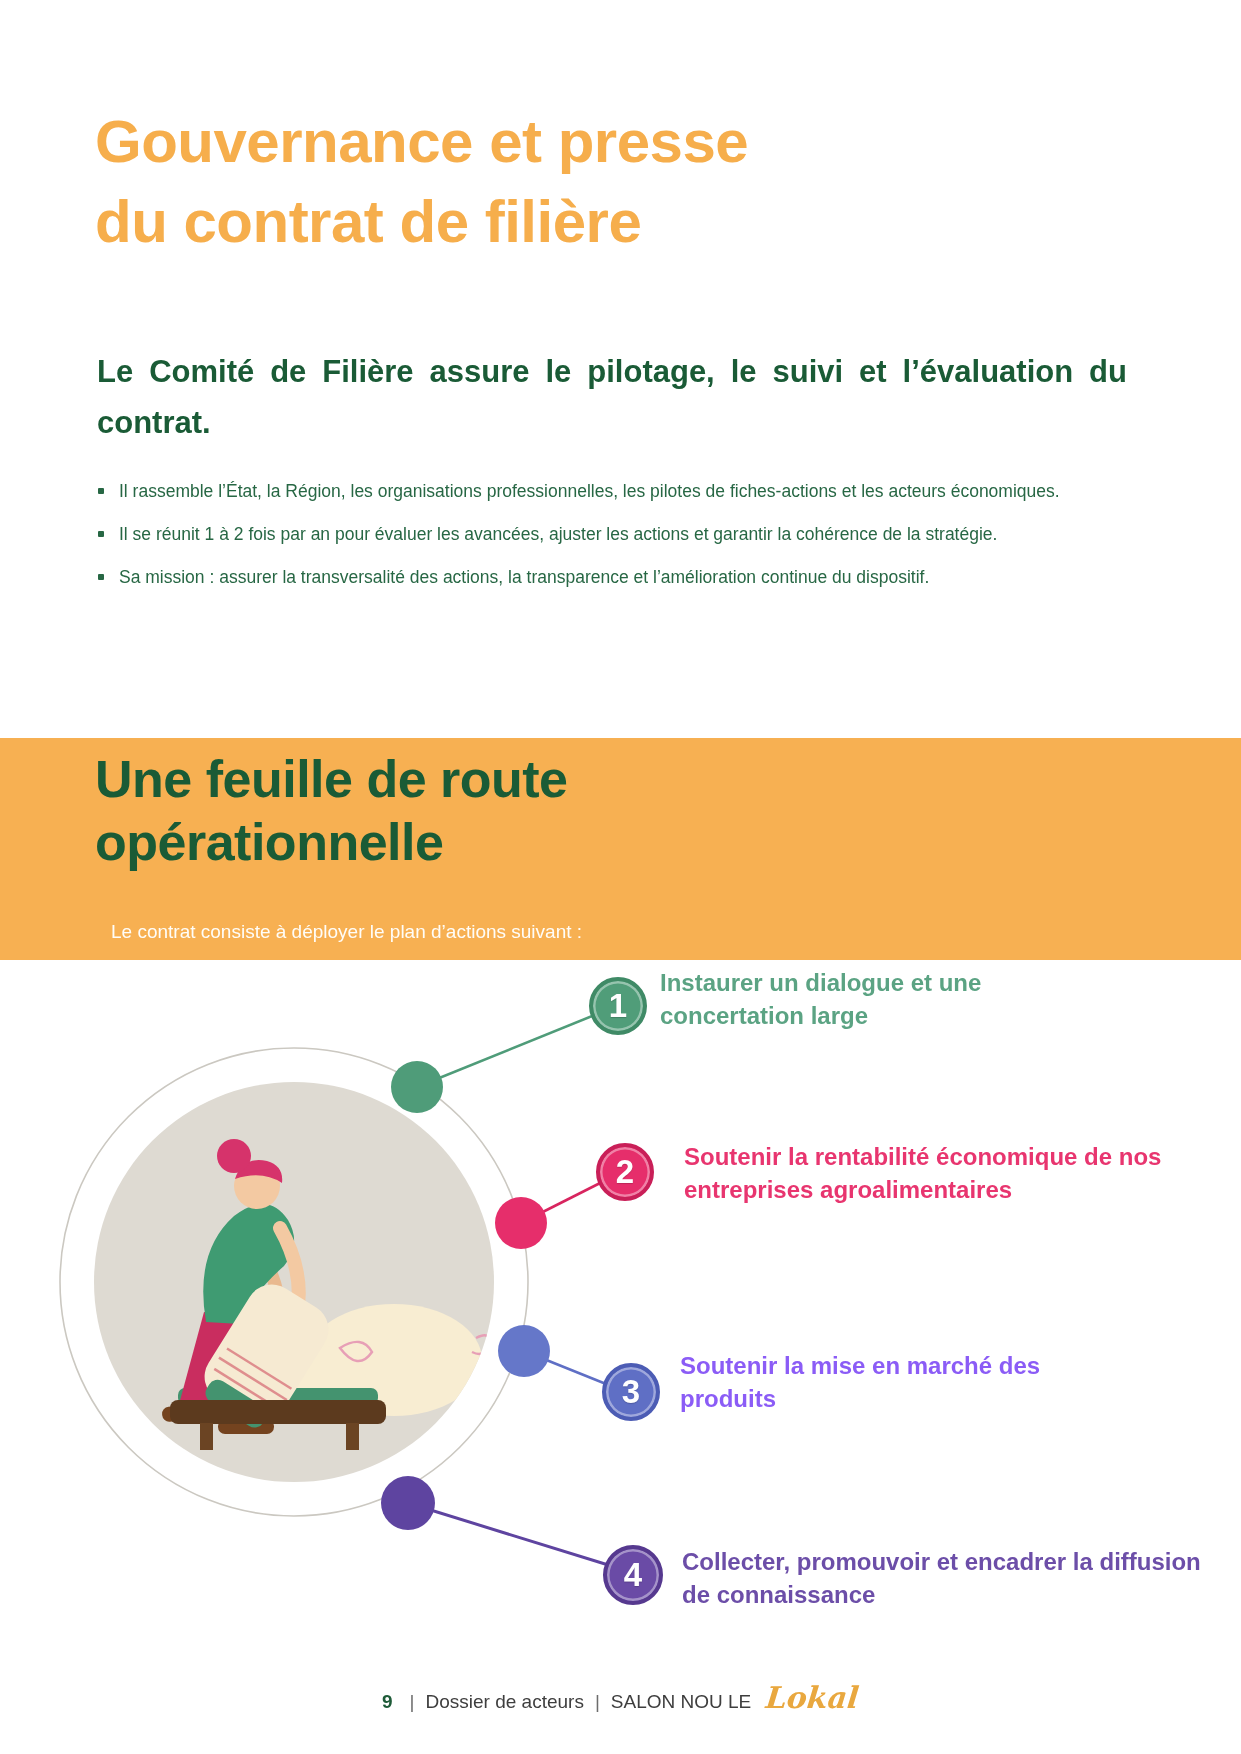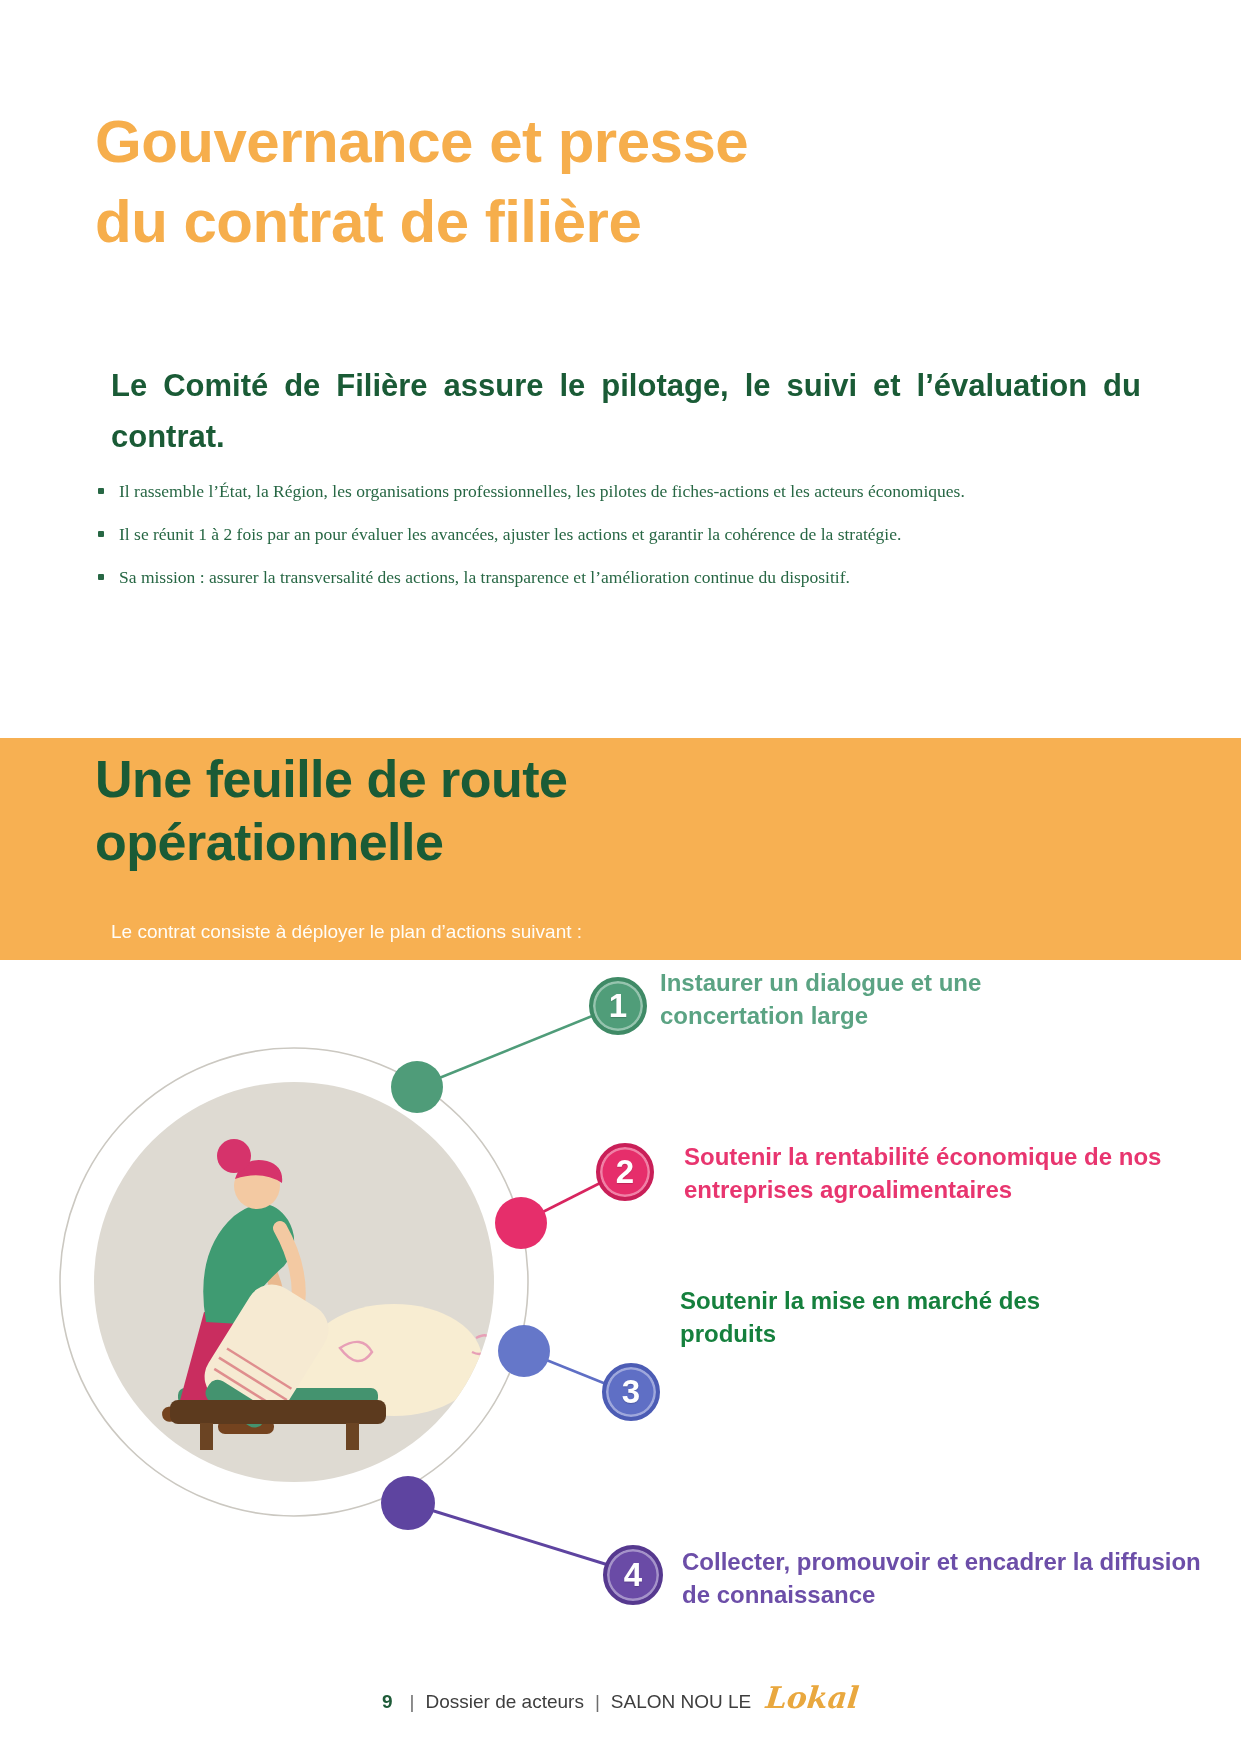--- a/index.html
+++ b/index.html
@@ -18,21 +18,21 @@
     position:absolute;left:95px;top:344px;width:1030px;
     font-size:31px;line-height:51px;font-weight:700;color:#1A5B36;
     text-align:justify;
   }
   .bullet-list{
     position:absolute;left:95px;top:478px;width:1058px;
     margin:0;padding:0;list-style:none;
   }
   .bullet-list li{
     position:relative;padding-left:24px;margin:0 0 17px 0;
-    font-size:17.5px;line-height:26px;color:#276744;text-align:justify;font-family:Liberation Serif, serif;
+    font-size:17.5px;line-height:26px;color:#276744;text-align:justify;
   }
   .bullet-list li::before{
     content:"";position:absolute;left:3px;top:10px;width:6px;height:6px;
     background:#276744;border-radius:1px;
   }
   
   .banner{
     position:absolute;left:0;top:738px;width:1241px;height:222px;
     background:#F7B052;
   }
@@ -60,21 +60,21 @@
   }
   .num-1{left:589px;top:977px;width:58px;height:58px;background:#509D79;border:4px solid #3F8A66;}
   .num-2{left:596px;top:1143px;width:58px;height:58px;background:#E62E6B;border:4px solid #C91F58;}
   .num-3{left:602px;top:1363px;width:58px;height:58px;background:#5F6FC5;border:4px solid #4C5CB4;}
   .num-4{left:603px;top:1545px;width:60px;height:60px;background:#6A4BA6;border:4px solid #56398F;}
   .action-label{
     position:absolute;font-weight:700;font-size:24px;line-height:33px;
   }
   .label-1{left:660px;top:966px;width:420px;color:#5BA383;}
   .label-2{left:684px;top:1140px;width:520px;color:#E8356F;}
-  .label-3{left:680px;top:1284px;width:430px;color:#15803d;}
+  .label-3{left:680px;top:1349px;width:430px;color:#8b5cf6;}
   .label-4{left:682px;top:1545px;width:520px;color:#6C4EA8;}
   
   .footer{
     position:absolute;left:0;top:1680px;width:1241px;
     display:flex;justify-content:center;align-items:baseline;gap:11px;
     font-size:19px;color:#3E3E3E;
   }
   .footer .page-num{font-weight:700;color:#1E5B38;margin-right:6px;}
   .footer .sep{color:#6d6d6d;font-weight:300;}
   .footer .brand{
@@ -85,21 +85,21 @@
 </head>
 <body>
 
 <div class="page">
 
   <h1 class="main-title" style="margin:0;">
     <span>Gouvernance et presse</span><br>
     <span>du contrat de filière</span>
   </h1>
 
-  <p class="intro-heading" style="margin:16px;">Le Comité de Filière assure le pilotage, le suivi et l’évaluation du contrat.</p>
+  <p class="intro-heading" style="margin:2px;">Le Comité de Filière assure le pilotage, le suivi et l’évaluation du contrat.</p>
 
   <ul class="bullet-list">
     <li>Il rassemble l’État, la Région, les organisations professionnelles, les pilotes de fiches-actions et les acteurs économiques.</li>
     <li>Il se réunit 1 à 2 fois par an pour évaluer les avancées, ajuster les actions et garantir la cohérence de la stratégie.</li>
     <li>Sa mission : assurer la transversalité des actions, la transparence et l’amélioration continue du dispositif.</li>
   </ul>
 
   <div class="banner"></div>
   <h2 class="banner-heading" style="margin:0;">
     <span>Une feuille de route</span><br>

